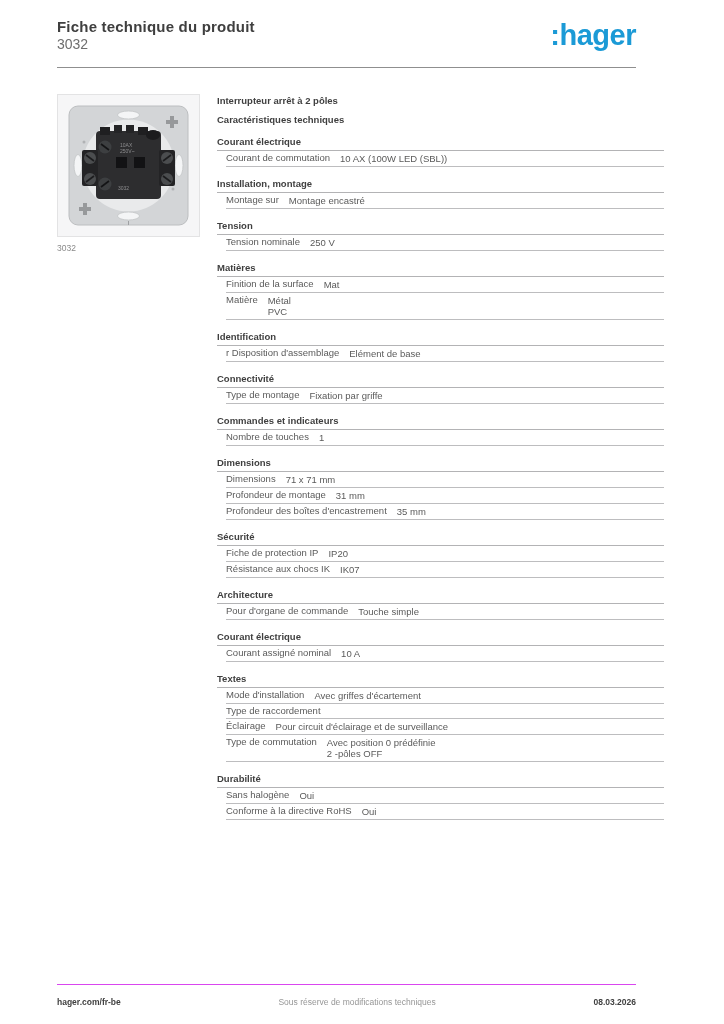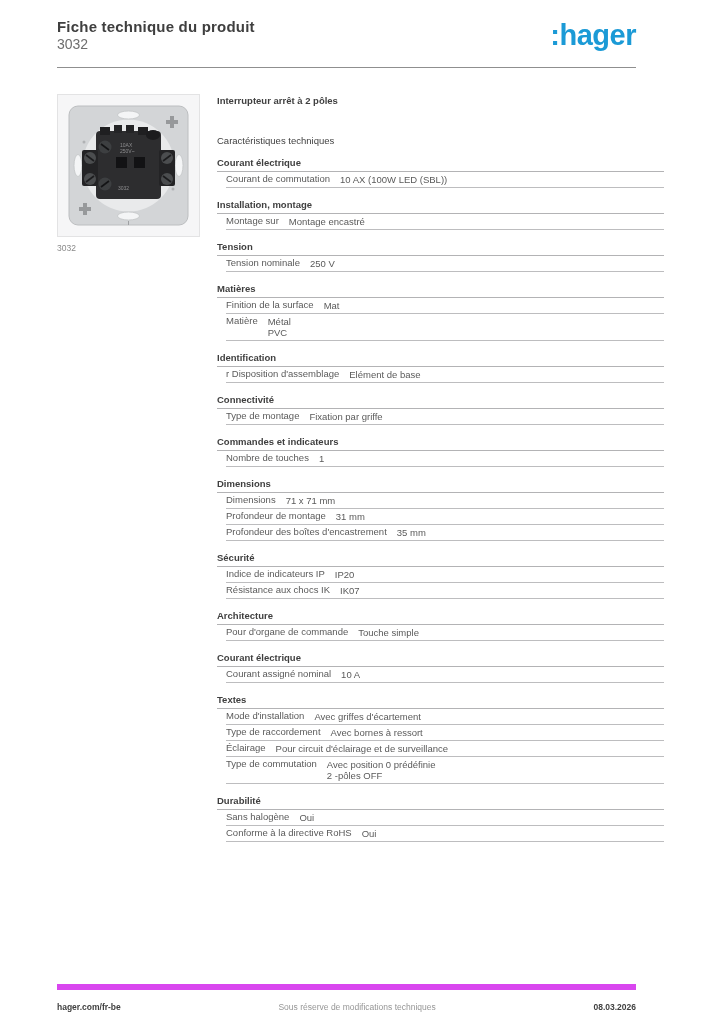--- a/index.html
+++ b/index.html
@@ -13,30 +13,30 @@
   .logo{position:absolute;right:0;top:2px;font-size:29px;font-weight:bold;letter-spacing:-0.5px;line-height:30px;}
   .header-rule{position:absolute;left:57px;right:28px;top:67px;border-top:1px solid #8f8f8f;}
 
   
   .photo-box{position:absolute;left:57px;top:94px;width:143px;height:143px;background:#f6f6f7;border:1px solid #e3e3e4;box-sizing:border-box;}
   .photo-caption{position:absolute;left:57px;top:243px;font-size:8.5px;color:#8a8a8a;}
 
   
   .specs{position:absolute;left:217px;top:94px;width:479px;color:#585858;}
   .product-name{font-size:9.5px;font-weight:bold;color:#3f3f3f;line-height:10px;margin:2px 0 0 0;}
-  .section-heading{font-size:9.5px;font-weight:normal;color:#3f3f3f;line-height:10px;margin-top:30px;}
+  .section-heading{font-size:9.5px;font-weight:bold;color:#3f3f3f;line-height:10px;margin-top:9px;}
   .spec-section{margin-top:12px;}
   .section-title{font-size:9.5px;font-weight:bold;color:#3f3f3f;line-height:10px;padding-bottom:3px;border-bottom:1px solid #b3b3b5;}
   .spec-row{display:flex;justify-content:space-between;align-items:flex-start;font-size:9.5px;line-height:10px;padding:2px 0 2px 0;border-bottom:1px solid #bdbdbf;color:#5a5a5a;margin-left:9px;}
   .spec-row .label{white-space:nowrap;padding-right:10px;}
   .spec-row .value{flex:1;}
   .spec-row .value div{line-height:11px;}
 
   
-  .footer{position:absolute;left:57px;right:28px;top:984px;border-top:6px solid #d946ef;padding-top:12px;display:flex;justify-content:space-between;align-items:baseline;}
+  .footer{position:absolute;left:57px;right:28px;top:984px;border-top:1px solid #d946ef;padding-top:12px;display:flex;justify-content:space-between;align-items:baseline;}
   .footer-left{font-size:8.5px;font-weight:bold;color:#3f3f3f;}
   .footer-center{font-size:8.5px;color:#969696;}
   .footer-right{font-size:8.5px;font-weight:bold;color:#3f3f3f;}
 </style>
 </head>
 <body>
 
 <div class="page">
 
   <div class="header">
@@ -195,21 +195,21 @@
           <div class="spec-row">
     <span class="label">Profondeur des boîtes d'encastrement</span>
     <span class="value">
               <div>35 mm</div>
             </span>
   </div>
         </div>
         <div class="spec-section">
     <div class="section-title">Sécurité</div>
   <div class="spec-row">
-    <span class="label">Indice de indicateurs IP</span>
+    <span class="label">Fiche de protection IP</span>
     <span class="value">
               <div>IP20</div>
             </span>
   </div>
           <div class="spec-row">
     <span class="label">Résistance aux chocs IK</span>
     <span class="value">
               <div>IK07</div>
             </span>
   </div>
@@ -235,23 +235,20 @@
         <div class="spec-section">
     <div class="section-title">Textes</div>
   <div class="spec-row">
     <span class="label">Mode d'installation</span>
     <span class="value">
               <div>Avec griffes d'écartement</div>
             </span>
   </div>
           <div class="spec-row">
     <span class="label">Type de raccordement</span>
-    <span class="value">
-              <div>Avec bornes à ressort</div>
-            </span>
   </div>
           <div class="spec-row">
     <span class="label">Éclairage</span>
     <span class="value">
               <div>Pour circuit d'éclairage et de surveillance</div>
             </span>
   </div>
           <div class="spec-row">
     <span class="label">Type de commutation</span>
     <span class="value">

